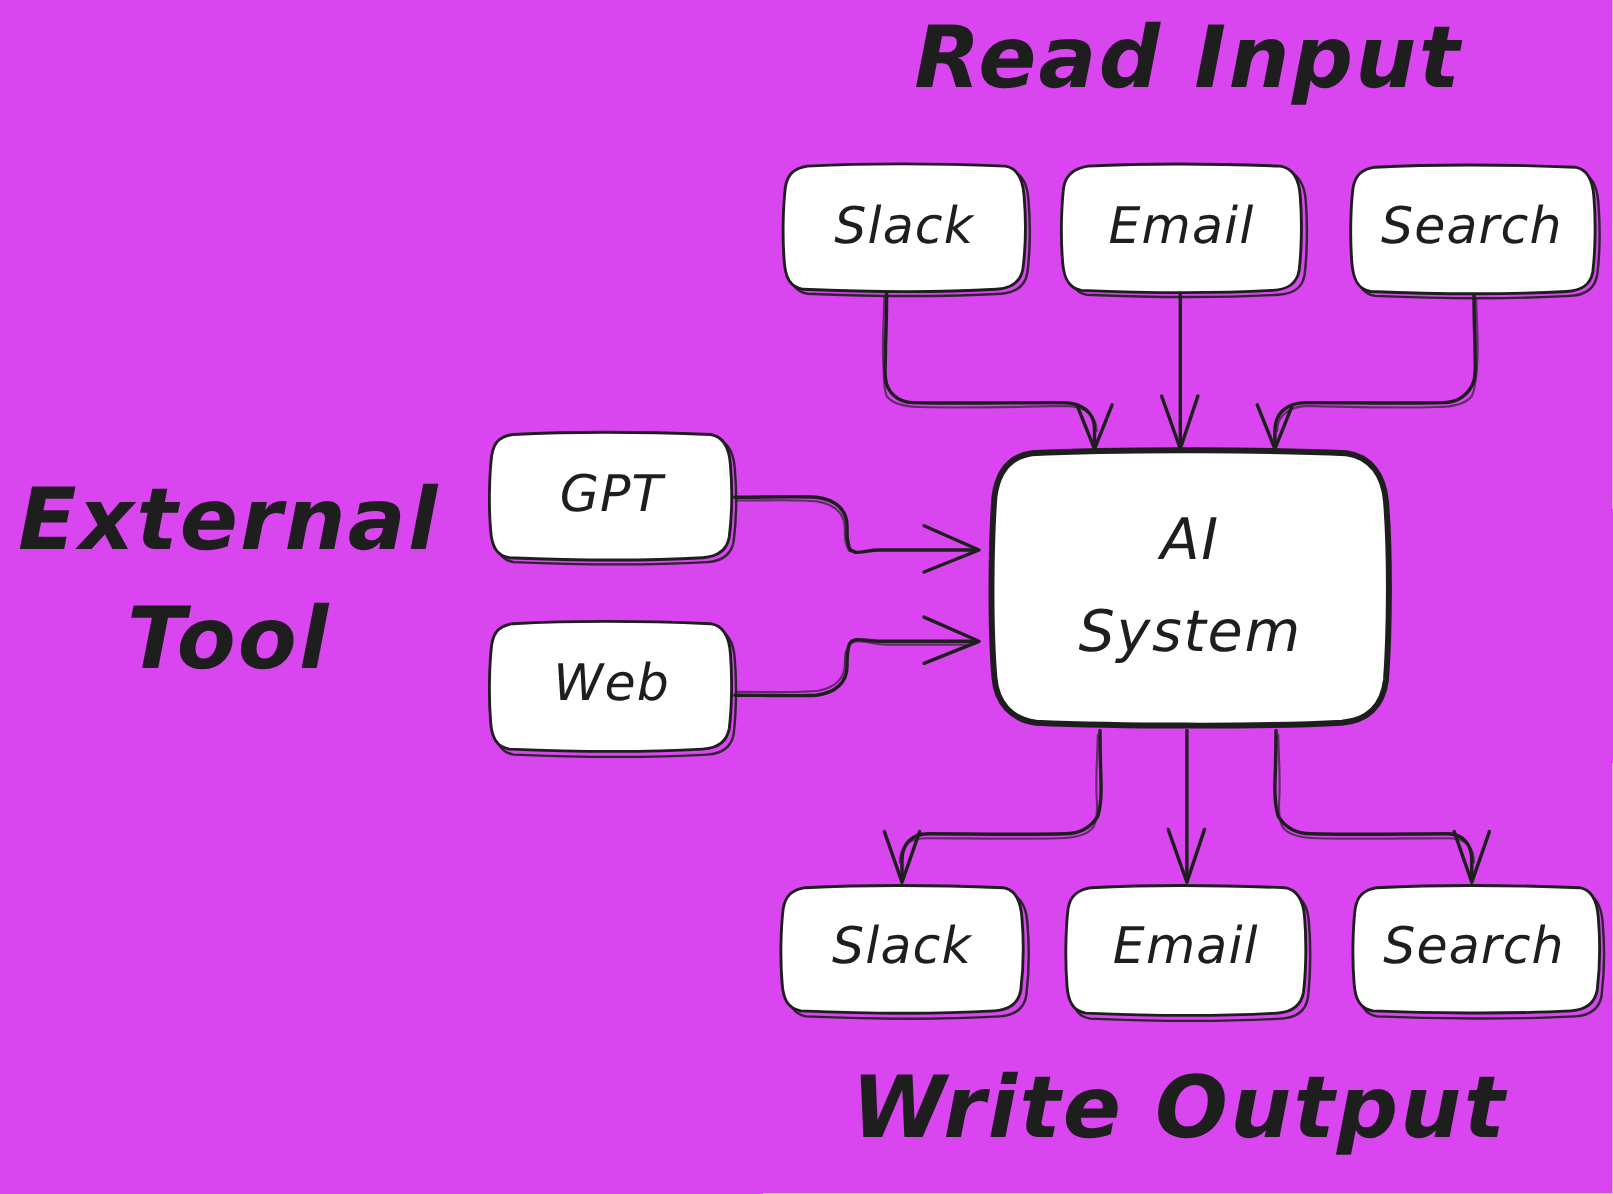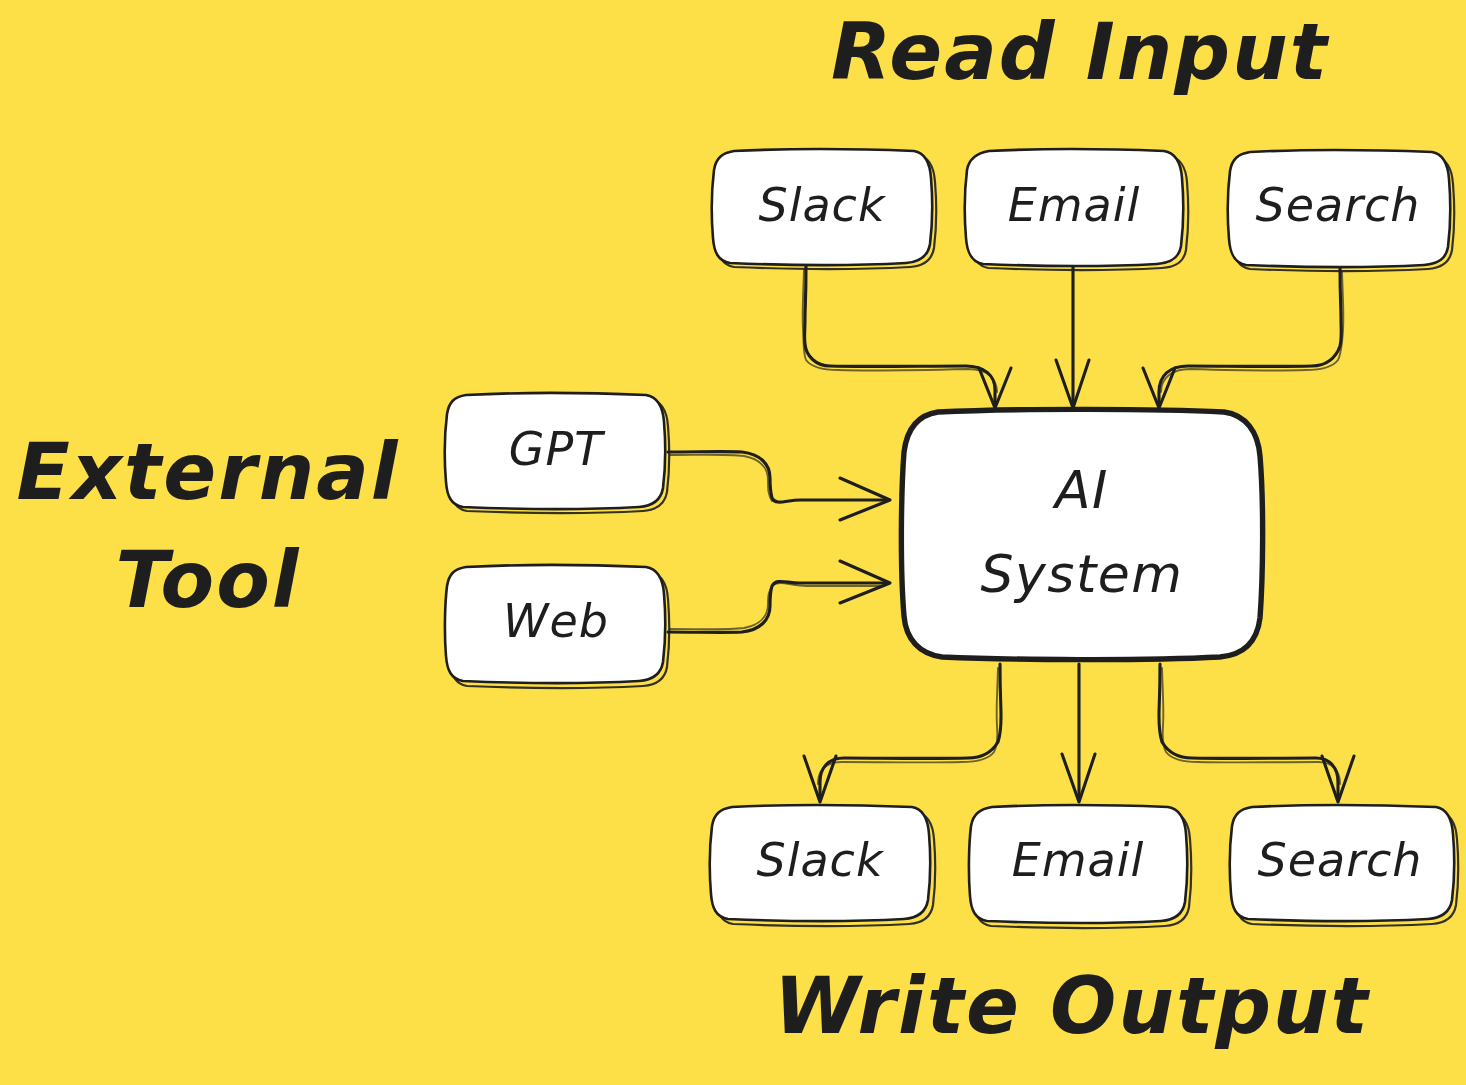--- a/index.html
+++ b/index.html
@@ -11,21 +11,21 @@
   body {
     width: 1466px;
     height: 1085px;
     overflow: hidden;
     font-family: "DejaVu Sans", sans-serif;
   }
   #diagram-root {
     position: relative;
     width: 1466px;
     height: 1085px;
-    background: #fde047;
+    background: #d946ef;
   }
   svg.diagram {
     display: block;
     width: 1466px;
     height: 1085px;
   }
   .node-shape {
     fill: #ffffff;
     stroke: #1e1e1e;
     stroke-width: 2.6;

